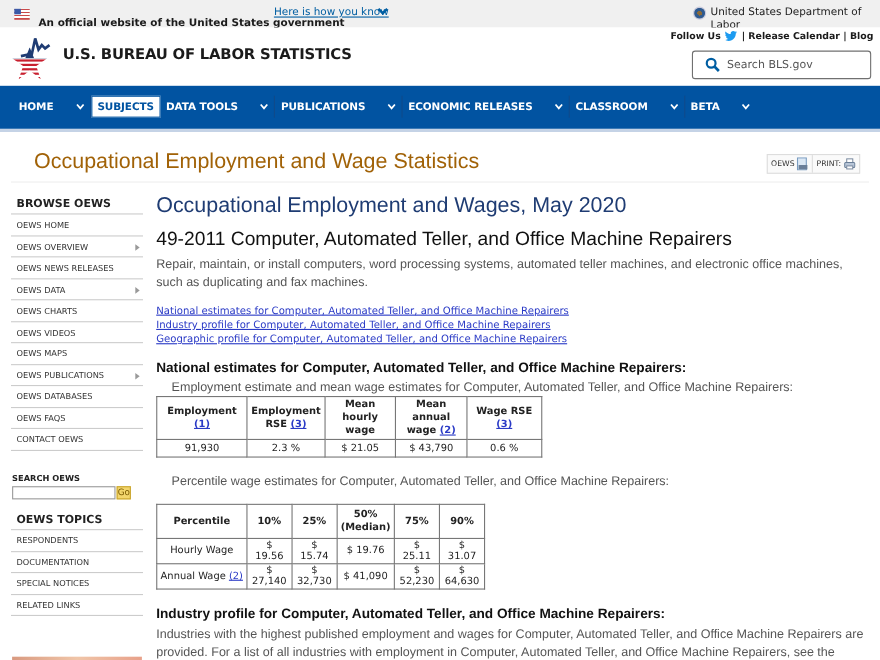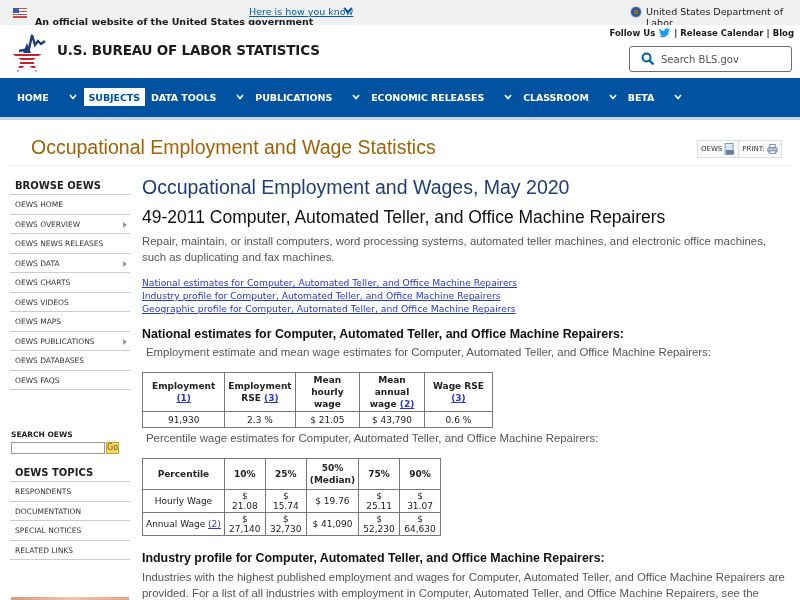--- a/index.html
+++ b/index.html
@@ -57,21 +57,21 @@
   .side-banner { position: absolute; left: 11px; top: 597px; width: 118px; height: 3px; background: linear-gradient(90deg, #d99a80, #f0c5a8, #e8a18a); }
 
   
   .main { position: absolute; left: 142px; top: 176px; width: 650px; }
   .h1 { position: absolute; left: 0; top: 0; font-size: 19.5px; color: #1f3c73; white-space: nowrap; }
   .h2 { position: absolute; left: 0; top: 31px; font-size: 17.5px; color: #111; white-space: nowrap; }
   .desc { position: absolute; left: 0; top: 58px; width: 650px; font-size: 11.4px; line-height: 15.5px; color: #555; }
   .links { position: absolute; left: 0; top: 100px; font-family: "DejaVu Sans", sans-serif; font-size: 9.2px; line-height: 13px; }
   .links a { display: block; color: #2a3ac6; }
   .sec-title { position: absolute; left: 0; font-weight: bold; font-size: 12.4px; color: #111; white-space: nowrap; }
-  .sec-text { position: absolute; left: 4px; font-size: 11.4px; color: #555; white-space: nowrap; text-align: center; }
+  .sec-text { position: absolute; left: 14px; font-size: 11.4px; color: #555; white-space: nowrap; text-align: center; }
 
   table.data { position: absolute; border-collapse: collapse; font-family: "DejaVu Sans", sans-serif; font-size: 9px; color: #222; }
   table.data th, table.data td { border: 1px solid #777; text-align: center; padding: 1px 3px; }
   table.data th { font-weight: bold; line-height: 12px; }
   table.data a { color: #2a3ac6; }
   table.data td { height: 16px; }
 
   .ind-text { position: absolute; left: 0; top: 394px; width: 650px; font-size: 11.4px; line-height: 15.5px; color: #555; }
 </style>
 </head>
@@ -198,20 +198,21 @@
   <div class="side-item"><span>OEWS HOME</span></div>
   <div class="side-item"><span>OEWS OVERVIEW</span><span class="arrow"></span></div>
   <div class="side-item"><span>OEWS NEWS RELEASES</span></div>
   <div class="side-item"><span>OEWS DATA</span><span class="arrow"></span></div>
   <div class="side-item"><span>OEWS CHARTS</span></div>
   <div class="side-item"><span>OEWS VIDEOS</span></div>
   <div class="side-item"><span>OEWS MAPS</span></div>
   <div class="side-item"><span>OEWS PUBLICATIONS</span><span class="arrow"></span></div>
   <div class="side-item"><span>OEWS DATABASES</span></div>
   <div class="side-item"><span>OEWS FAQS</span></div>
+  <div class="side-item"><span>CONTACT OEWS</span></div>
 </div>
 
 <div class="side-search-head">SEARCH OEWS</div>
 <div class="side-search">
   <input type="text" value="" style="">
   <div class="go">Go</div>
 </div>
 
 <div class="topics">
   <div class="side-head">OEWS TOPICS</div>
@@ -229,21 +230,21 @@
 
   <div class="links">
     <a>National estimates for Computer, Automated Teller, and Office Machine Repairers</a>
     <a>Industry profile for Computer, Automated Teller, and Office Machine Repairers</a>
     <a>Geographic profile for Computer, Automated Teller, and Office Machine Repairers</a>
   </div>
 
   <div class="sec-title" style="top:151px">National estimates for Computer, Automated Teller, and Office Machine Repairers:</div>
   <div class="sec-text" style="top:170px">Employment estimate and mean wage estimates for Computer, Automated Teller, and Office Machine Repairers:</div>
 
-  <table class="data" style="left:0; top:196px; width:351px">
+  <table class="data" style="left:0; top:184px; width:351px">
     <tbody>
         <tr>
       <th style="width:83px"><span>Employment</span> <a>(1)</a></th>
       <th style="width:66px"><span>Employment RSE</span> <a>(3)</a></th>
       <th style="width:66px"><span>Mean hourly wage</span></th>
       <th style="width:66px"><span>Mean annual wage</span> <a>(2)</a></th>
       <th style="width:70px"><span>Wage RSE</span> <a>(3)</a></th>
     </tr>
     <tr>
       <td>91,930</td>
@@ -262,21 +263,21 @@
         <tr>
       <th style="height:31px; width:79px">Percentile</th>
       <th>10%</th>
       <th>25%</th>
       <th style="width:48px">50% (Median)</th>
       <th>75%</th>
       <th>90%</th>
     </tr>
     <tr>
       <td>Hourly Wage</td>
-      <td>$ 21.08</td>
+      <td>$ 19.56</td>
       <td>$ 15.74</td>
       <td>$ 19.76</td>
       <td>$ 25.11</td>
       <td>$ 31.07</td>
     </tr>
     <tr>
       <td style="white-space:nowrap"><span>Annual Wage</span> <a>(2)</a></td>
       <td>$ 27,140</td>
       <td>$ 32,730</td>
       <td>$ 41,090</td>

